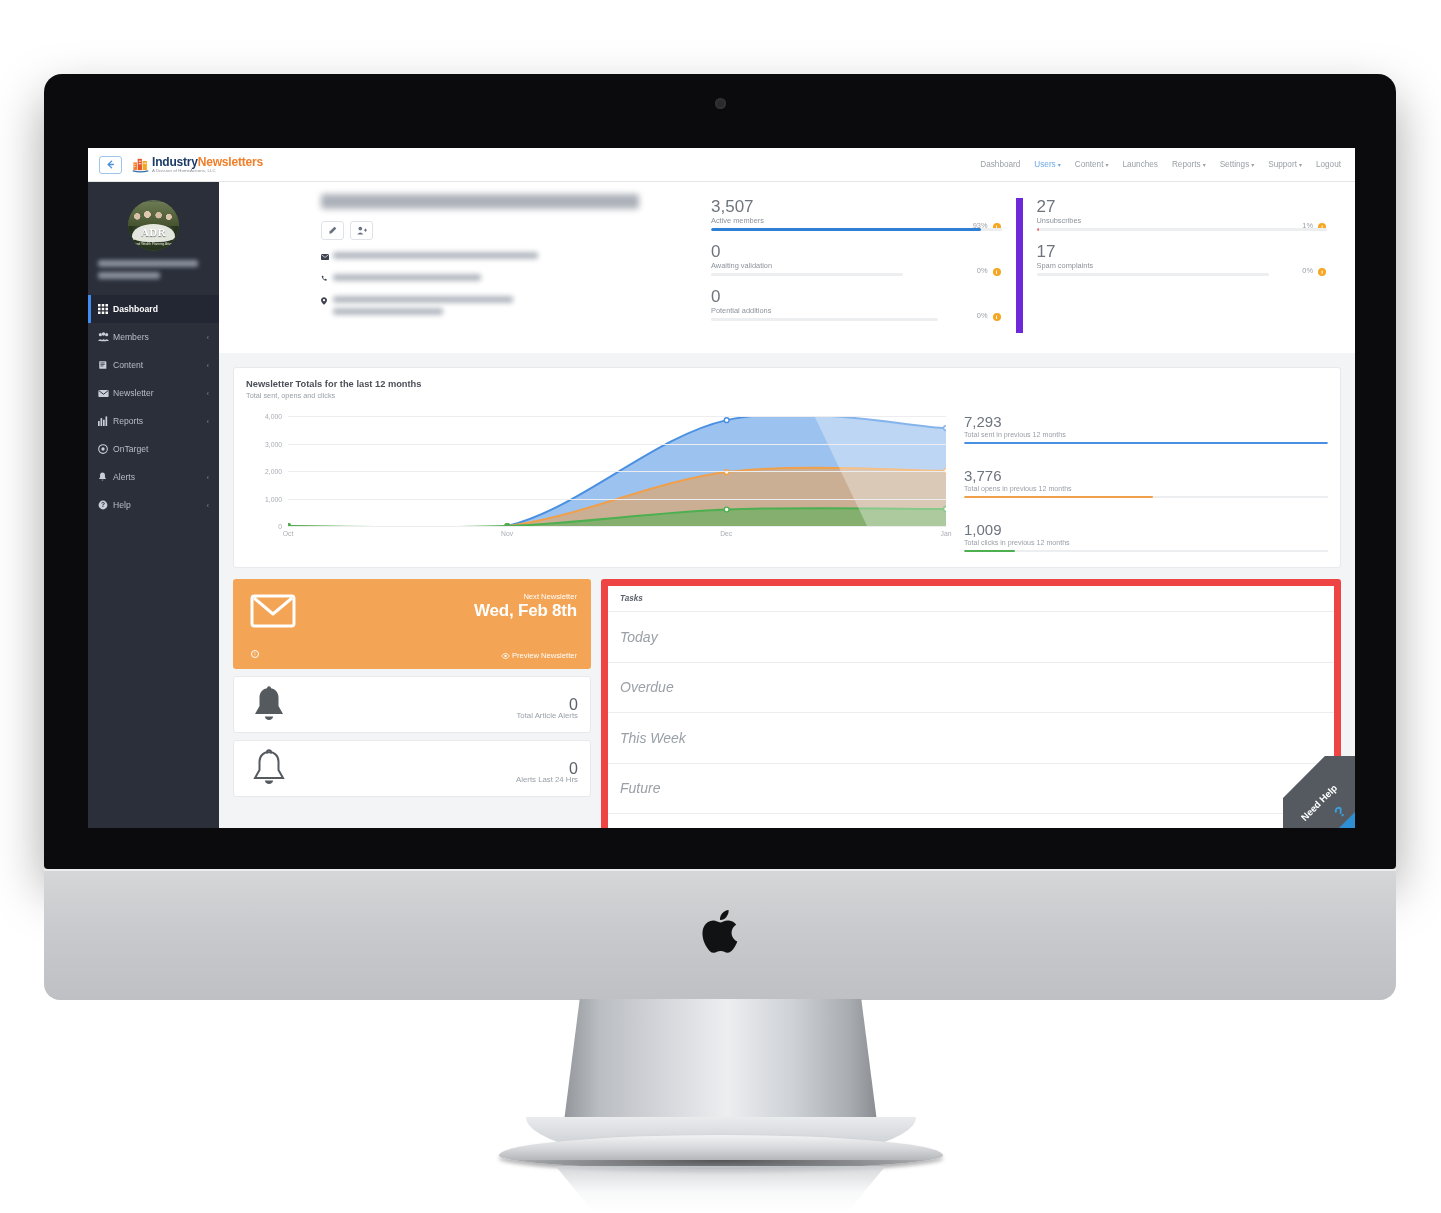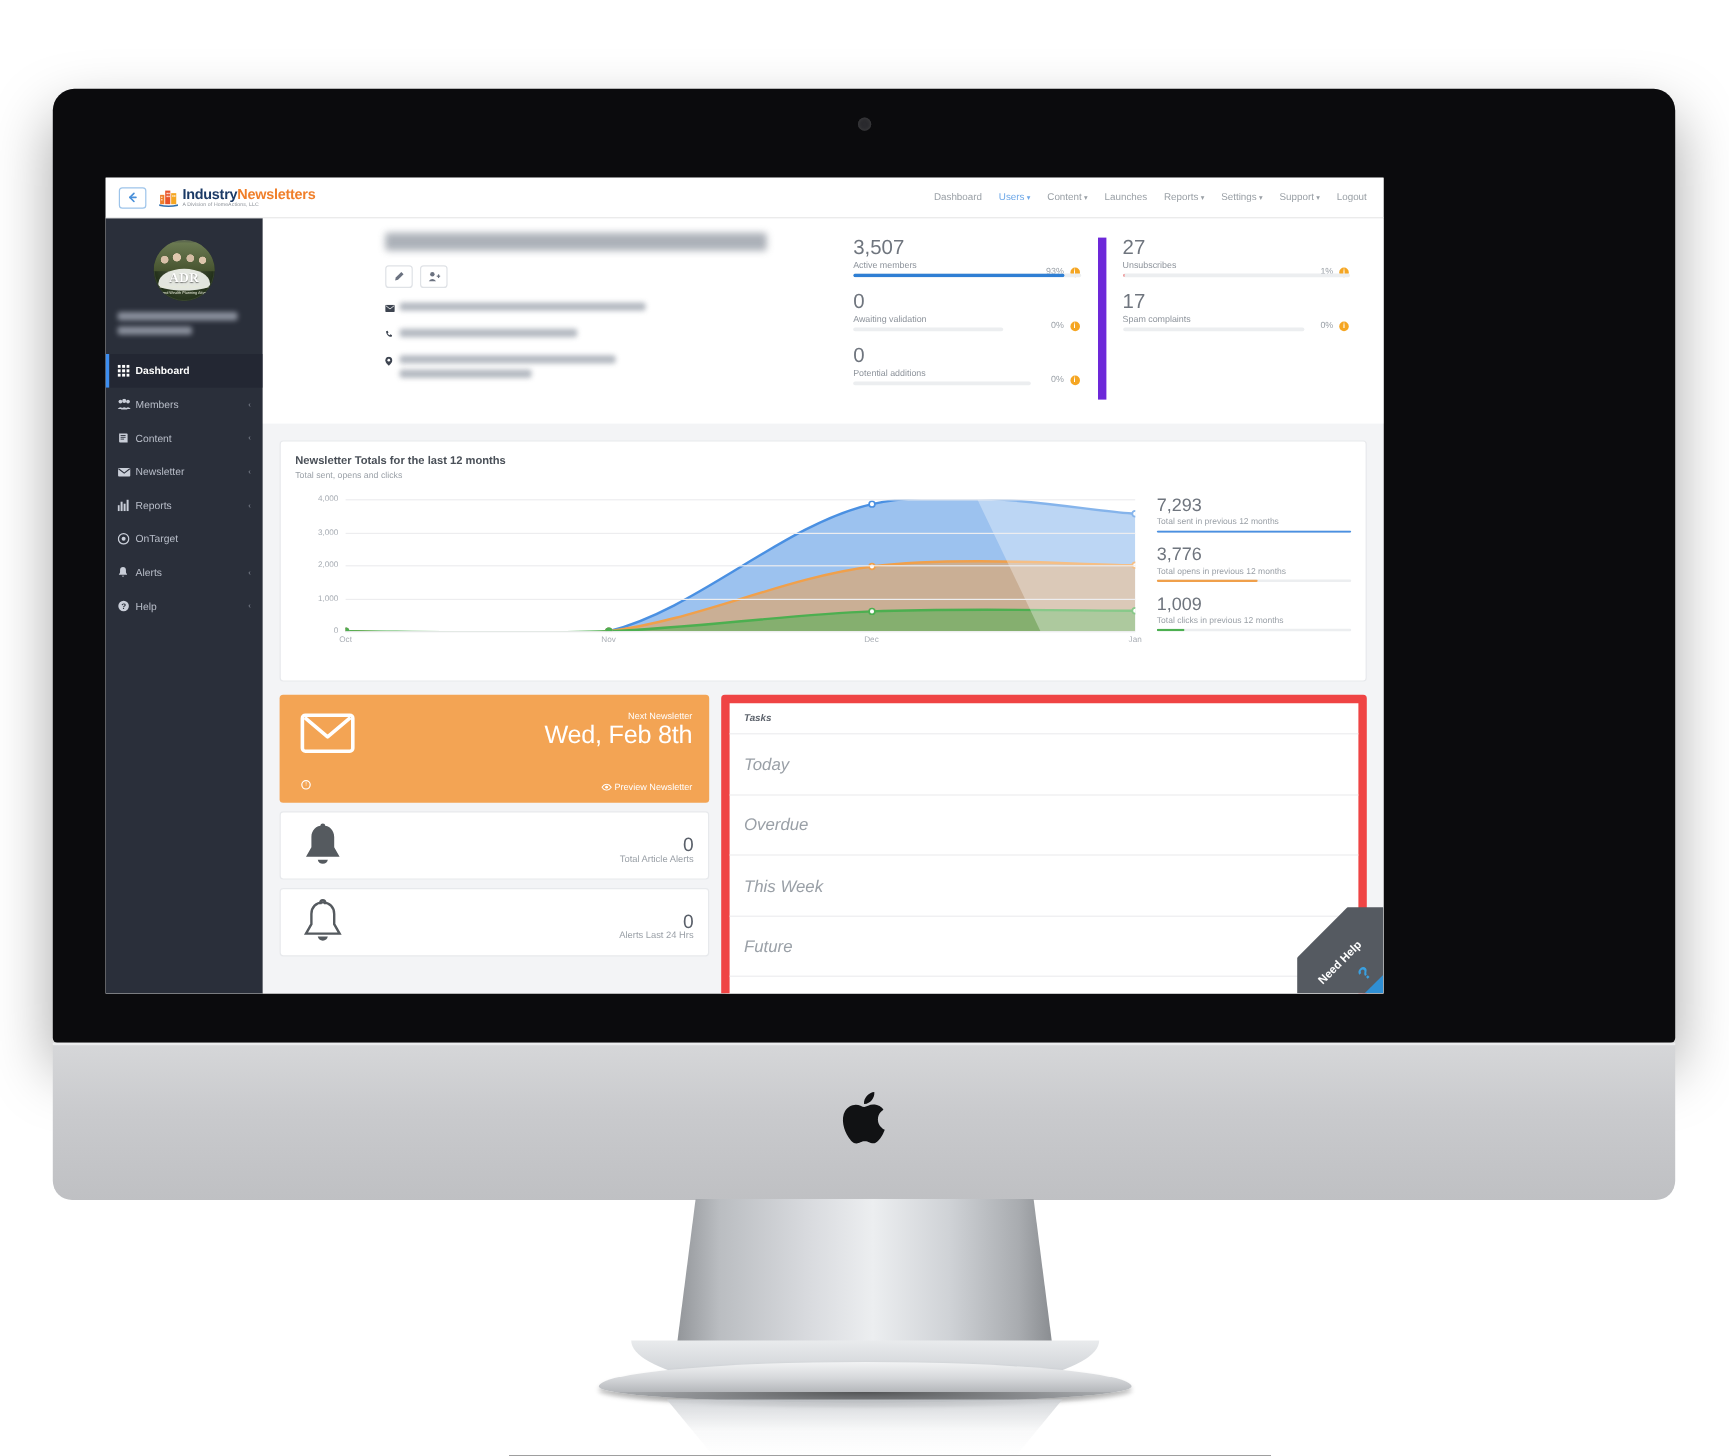--- a/index.html
+++ b/index.html
@@ -66,21 +66,21 @@
   .reflection{
     position:absolute; left:50%; top:1166px; margin-left:-165px;
     width:330px; height:48px;
     background:linear-gradient(180deg, rgba(205,208,212,.85) 0%, rgba(230,232,234,.25) 55%, rgba(255,255,255,0) 100%);
     clip-path: polygon(0% 0%, 100% 0%, 88% 100%, 12% 100%);
     filter:blur(.4px);
   }
 
   
   .screen {
-    position:absolute; left:88px; top:148px; width:1065px; height:680px;
+    position:absolute; left:88px; top:148px; width:1267px; height:680px;
     background:#ffffff; overflow:hidden;
   }
 
   
   .topbar {
     position:absolute; left:0; top:0; width:100%; height:34px;
     background:#fff; border-bottom:1px solid #e6e6e6;
     display:flex; align-items:center;
   }
   .back-btn{
@@ -184,32 +184,32 @@
   .chart-card{ position:absolute; left:14px; top:185px; right:14px; height:201px; }
   .chart-title{ font-size:9.3px; color:#4a5058; font-weight:bold; padding:11px 0 0 12px; }
   .chart-sub{ font-size:7.3px; color:#9aa0a7; padding:2px 0 0 12px; }
   .chart-body{ position:absolute; left:12px; top:42px; width:700px; height:140px; }
   .plot{ position:absolute; left:42px; top:6px; right:0; height:110px; }
   .gridline{ position:absolute; left:0; right:0; height:1px; background:#ededef; }
   .ytick{ position:absolute; right:100%; margin-right:6px; transform:translateY(-50%);
     font-size:6.8px; color:#a8adb4; white-space:nowrap; }
   .xtick{ position:absolute; top:114px; transform:translateX(-50%); font-size:6.8px; color:#a8adb4; }
   .legend{ position:absolute; left:730px; top:46px; right:12px; }
-  .lg{ margin-bottom:11px; }
+  .lg{ margin-bottom:24px; }
   .lg .num{ font-size:15px; color:#6f757e; font-weight:300; line-height:1.1; }
   .lg .lbl{ font-size:7.1px; color:#9aa0a7; }
   .lg .bar{ height:2.6px; margin-top:3px; }
 
   
   .next-news{
     position:absolute; left:14px; top:397px; width:358px; height:90px;
     background:#f3a454; border-radius:3px; color:#fff; overflow:hidden;
   }
   .nn-label{ position:absolute; right:14px; top:13px; font-size:7.6px; }
-  .nn-date{ position:absolute; right:14px; top:22px; font-size:21px; font-weight:normal; letter-spacing:-.2px;}
+  .nn-date{ position:absolute; right:14px; top:22px; font-size:17px; font-weight:bold; letter-spacing:-.2px;}
   .nn-prev{ position:absolute; right:14px; bottom:9px; font-size:7.6px; }
   .nn-clock{ position:absolute; left:18px; bottom:11px; width:8px; height:8px;
     border:1px solid #fff; border-radius:50%; font-size:5px; line-height:7px; text-align:center;}
 
   .alert-card{ position:absolute; left:14px; width:358px; height:57px; background:#fff;
     border:1px solid #e7e9ec; border-radius:3px; }
   .alert-card .ttl{ position:absolute; right:12px; top:10px; font-size:7.8px; color:#9aa0a7;margin-top:24px; }
   .alert-card .val{ position:absolute; right:12px; top:19px; font-size:16px; color:#5a606a; font-weight:300; }
 
   .tasks{ position:absolute; left:382px; top:397px; right:14px; bottom:-40px;

